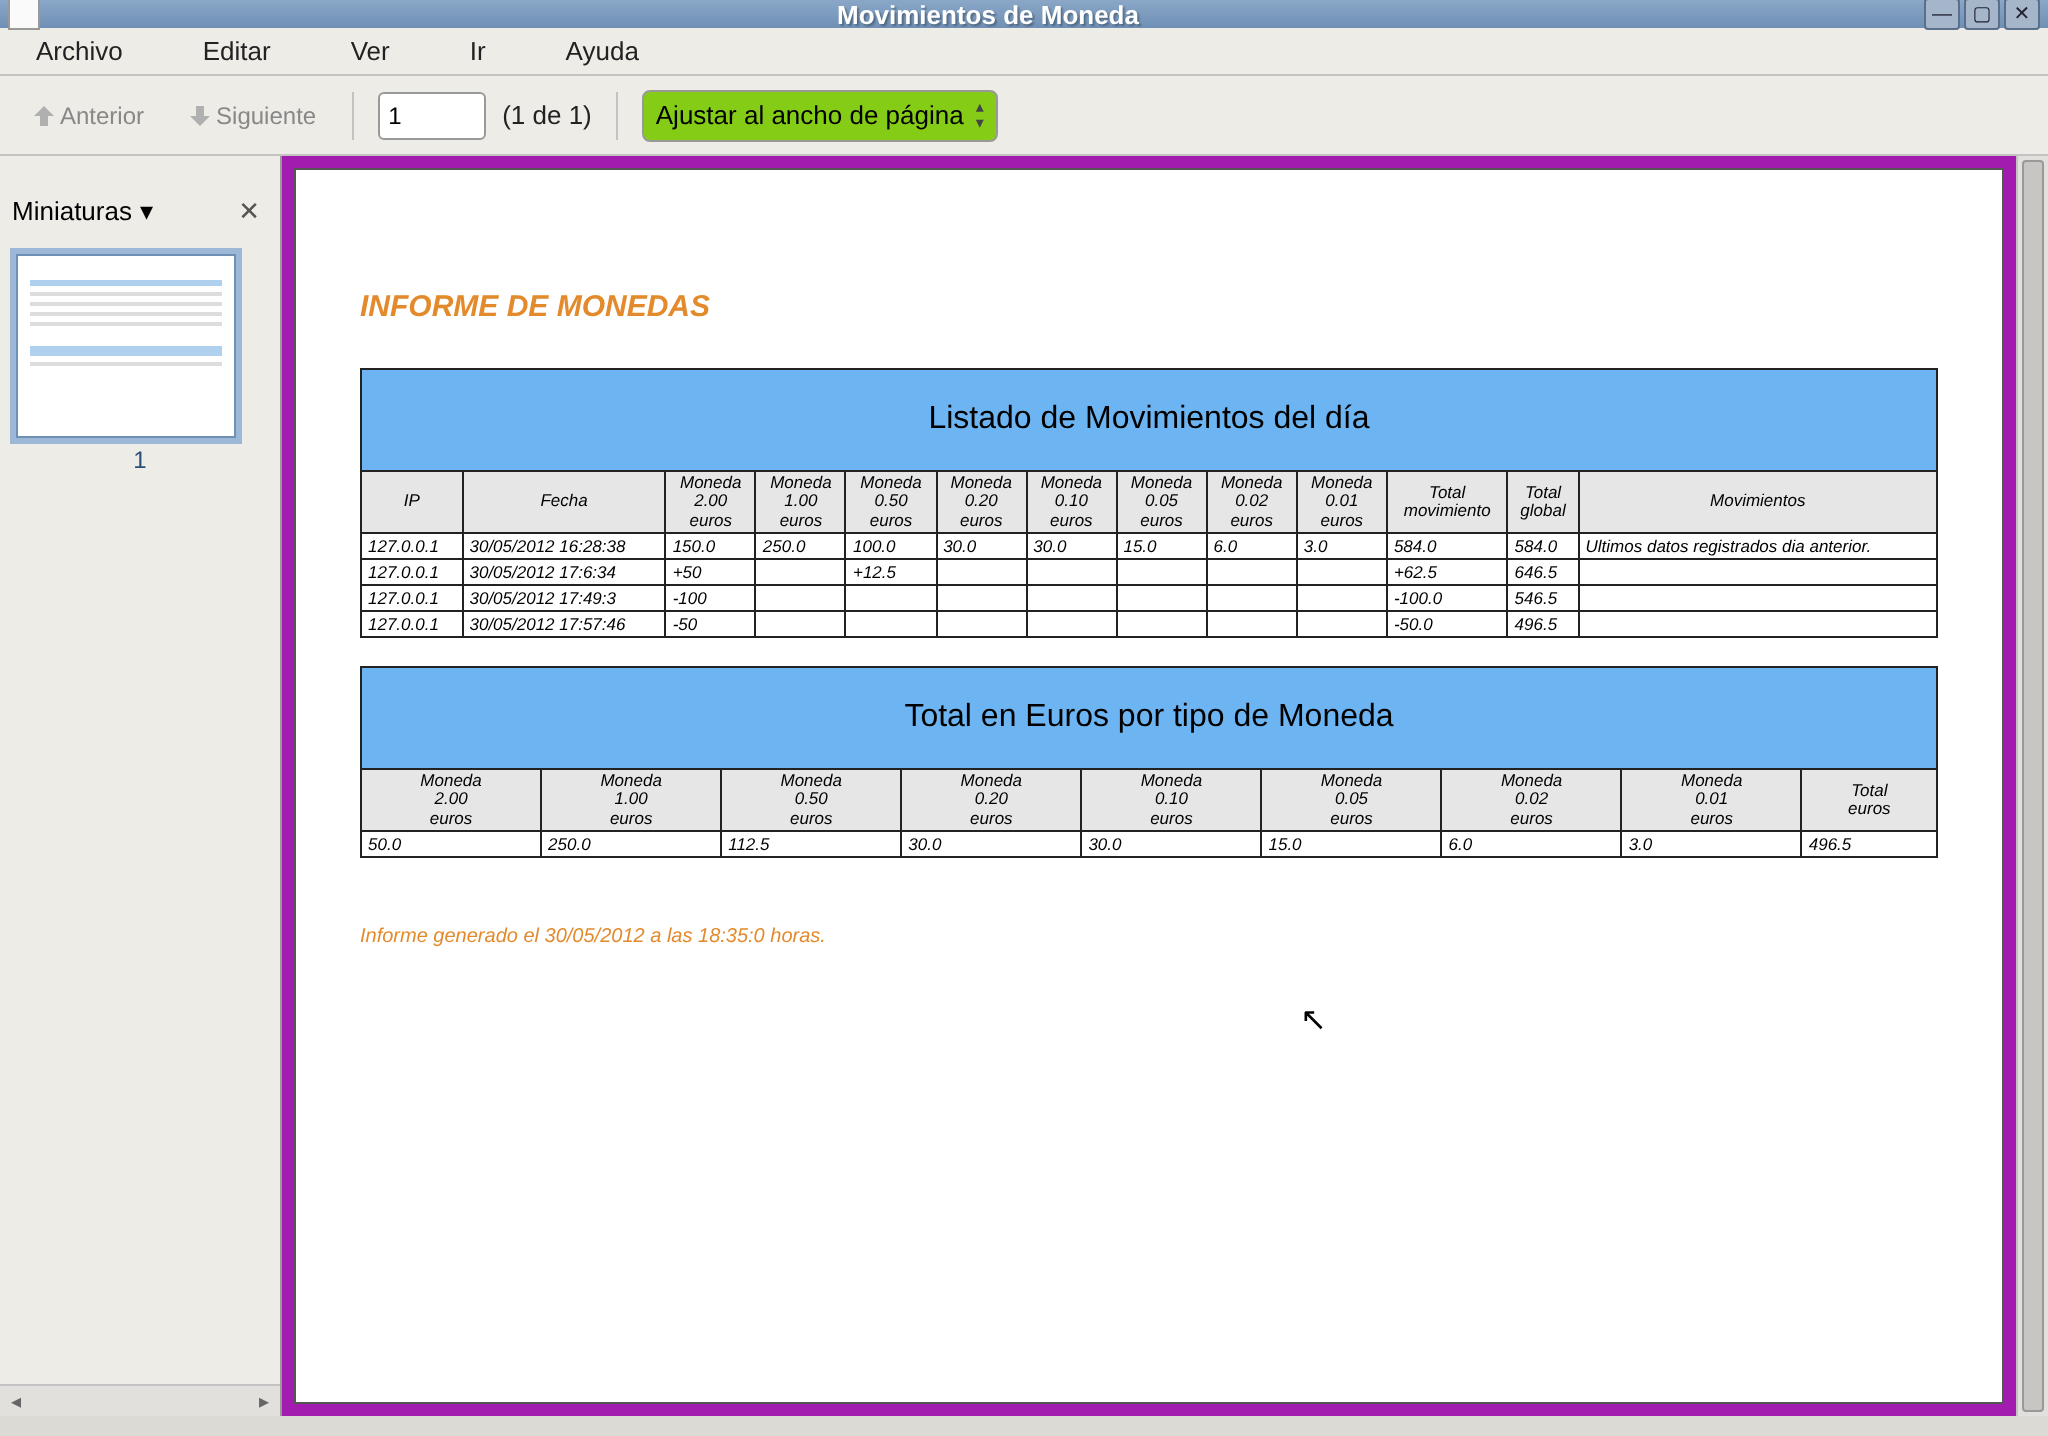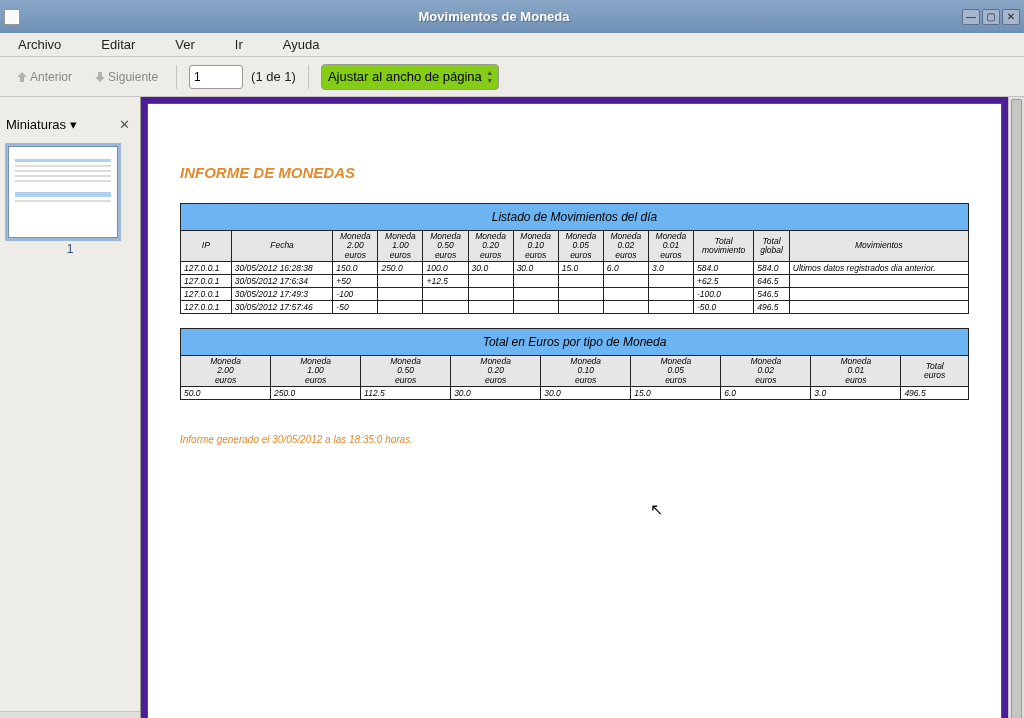--- a/index.html
+++ b/index.html
@@ -1,17 +1,17 @@
 <!DOCTYPE html>
 <html><head>
 <meta charset="utf-8">
 <style>
 * { box-sizing: border-box; margin: 0; padding: 0; }
 body { font-family: Arial, sans-serif; font-size: 12px; background: #dcdad5; width: 1024px; height: 718px; overflow: hidden; user-select: none; }
-.titlebar { background: linear-gradient(to bottom, #8aa7c7, #6f90b5); height: 33px; display: flex; align-items: center; padding: 0 4px; color: #fff; }
+.titlebar { background: linear-gradient(to bottom, #8aa7c7, #6f90b5); height: 14px; display: flex; align-items: center; padding: 0 4px; color: #fff; }
 .titlebar .appicon { width: 16px; height: 16px; background: #fafafa; border: 1px solid #999; margin-right: 6px; }
 .titlebar .title { flex: 1; text-align: center; font-weight: bold; font-size: 13px; text-shadow: 1px 1px 1px rgba(0,0,0,0.3); }
 .winbtns { display: flex; gap: 2px; }
 .winbtn { width: 18px; height: 16px; background: #a5b6ca; border: 1px solid #5a708a; border-radius: 2px; display:flex;align-items:center;justify-content:center; font-size:10px;color:#223; }
 .menubar { background: #eeece7; height: 24px; display: flex; align-items: center; padding: 0 8px; border-bottom: 1px solid #c3c3c3; gap: 20px; }
 .menubar .menuitem { padding: 3px 10px; font-size: 13px; color: #222; }
 .toolbar { background: #eeece7; height: 40px; display:flex; align-items:center; padding: 0 8px; border-bottom: 1px solid #c3c3c3; gap: 8px; }
 .navbtn { display:flex; align-items:center; gap:0; color:#888; padding:4px 6px; }
 .navbtn svg { width:16px; height:16px; }
 .sep { width:1px; height:24px; background:#c3c3c3; margin:0 4px; }
@@ -27,28 +27,28 @@
 .thumbarea { flex:1; padding: 8px; overflow:auto; }
 .thumb { width: 110px; height: 92px; background:#fff; border:1px solid #6f90b5; box-shadow: 0 0 0 3px #9db7d6; position: relative; margin-bottom: 4px; }
 .thumbpreview { position:absolute; top:12px; left:6px; right:6px; display:flex; flex-direction:column; gap:3px; }
 .pbar { height:3px; background:#b0d0f0; }
 .pline { height:2px; background:#ddd; }
 .ptotal { height:5px; background:#b0d0f0; margin-top:7px; }
 .thumbnum { text-align:center; color:#2a4f7a; font-size:12px; margin-top:3px; }
 .scrollbar { height:16px; background:#e2e0dc; border-top:1px solid #c3c3c3; display:flex; align-items:center; }
 .scrollbar .track { flex:1; height:12px; }
 .scrollbar .arrow { width:16px; text-align:center; color:#666; font-size:10px; }
-.viewer { flex:1; background:#4c1d95; border-left:1px solid #999; display:flex; }
+.viewer { flex:1; background:#a21caf; border-left:1px solid #999; display:flex; }
 .page { background:#fff; margin:6px; flex:1; border:1px solid #555; padding: 60px 32px 20px 32px; overflow:hidden; position:relative; }
 .vscroll { width:16px; background:#e2e0dc; border-left:1px solid #c3c3c3; display:flex; flex-direction:column; }
 .vscroll .vthumb { background:#c8c6c2; border:1px solid #999; border-radius:2px; margin:2px; }
 h2.report-title { color:#e38a2c; font-style:italic; font-weight:bold; font-size:15px; margin-bottom:22px; }
 table { border-collapse: collapse; width: 100%; font-size:9px; }
 th, td { border:1px solid #222; padding:1px 3px; text-align:center; vertical-align:middle; }
-.bluehdr { background:#6db4f2; font-size:12px; font-weight:normal; padding:6px; font-style:italic; }
+.bluehdr { background:#6db4f2; font-size:16px; font-weight:normal; padding:16px; }
 .greyhdr th { background:#e6e6e6; font-style:italic; font-weight:normal; font-size:8.5px; line-height:1.1; }
 tbody td { text-align:left; font-style:italic; font-size:8.5px; height:12px; }
 .footnote { color:#e38a2c; font-style:italic; font-size:10px; margin-top:34px; }
 .cursor { position:absolute; left:650px; top:500px; font-size:16px; color:#000; }
 </style>
 </head>
 <body>
 
 <div class="titlebar">
   <div class="appicon"></div>

